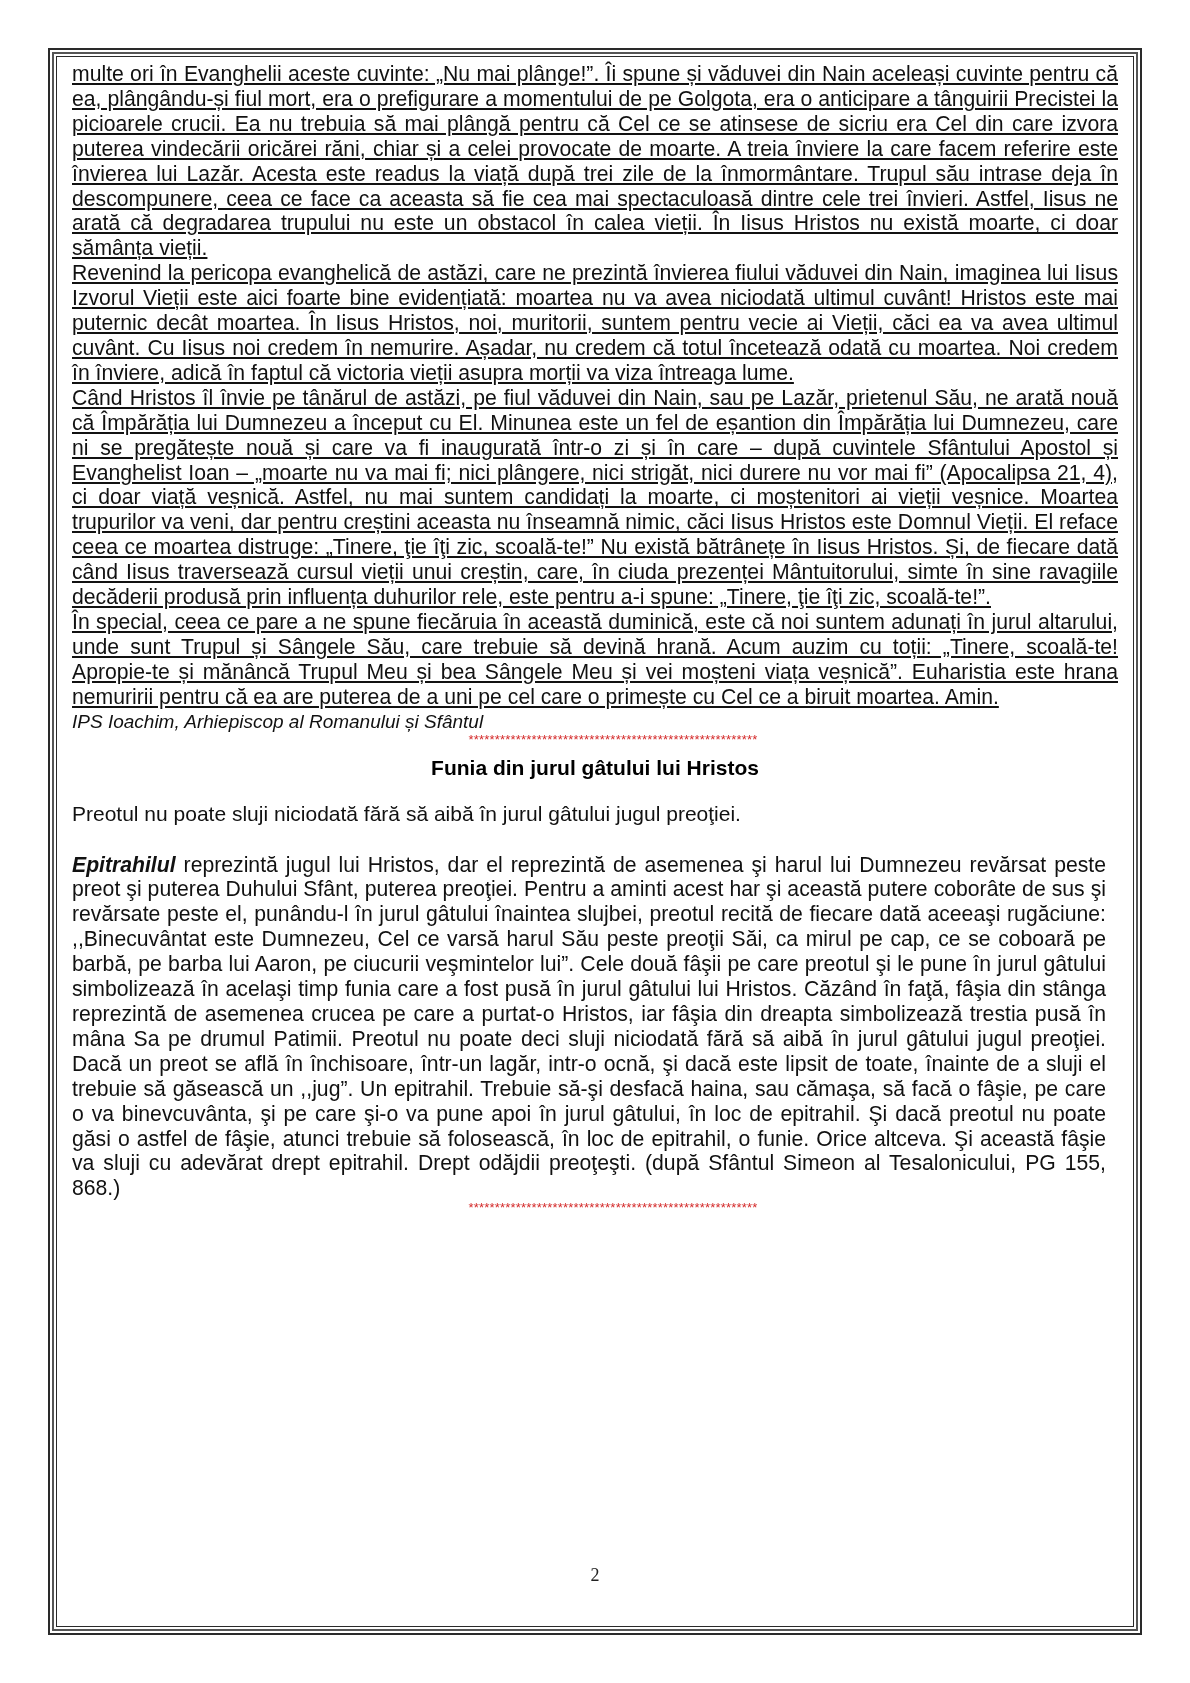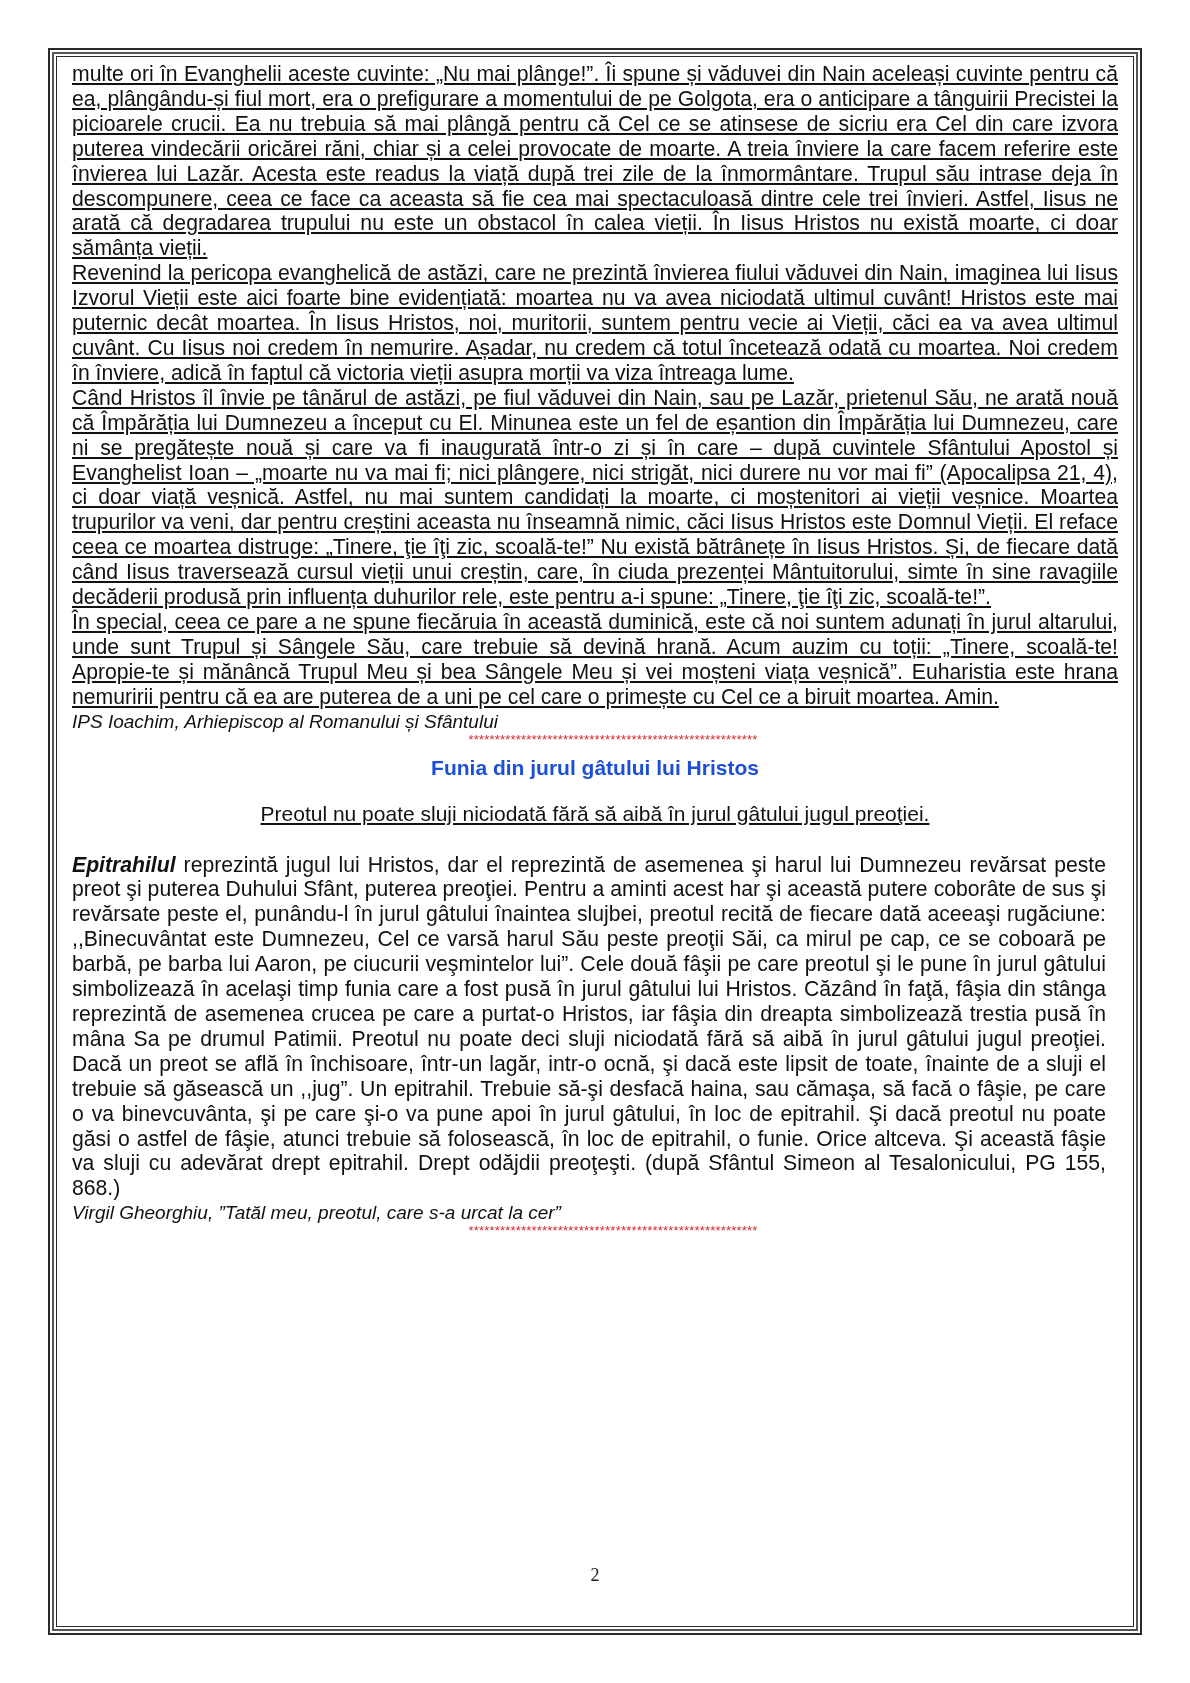--- a/index.html
+++ b/index.html
@@ -18,48 +18,47 @@
     border: 1px solid #2a2a2a;
   }
   .content {
     position: absolute; left: 72px; top: 62px; width: 1046px;
     font-family: "Liberation Sans", sans-serif;
     font-size: 21.2px; line-height: 24.9px; color: #111111;
   }
   .para { margin: 0; text-align: justify; text-decoration: underline; }
   .sig { margin: 0; font-style: italic; font-size: 19px; line-height: 23px; }
   .stars { margin: 0; color: #d42a2a; font-size: 13px; line-height: 14px; letter-spacing: 0.2px; text-align: center; padding-left: 36px; }
-  .title { margin: 6px 0 0 0; color: #1d4ed8; font-weight: bold; font-size: 21px; line-height: 30px; text-align: center; }
-  .subtitle { margin: 18px 0 0 0; text-align: center; font-size: 21px; line-height: 26px; text-decoration: underline; }
+  .title { margin: 6px 0 0 0; color: #000000; font-weight: bold; font-size: 21px; line-height: 30px; text-align: center; }
+  .subtitle { margin: 18px 0 0 0; font-size: 21px; line-height: 26px; }
   .para2 { margin: 26px 12px 0 0; text-align: justify; }
   .lead { font-weight: bold; font-style: italic; }
   .pagenum {
     position: absolute; left: 0; width: 1190px; top: 1565px;
     text-align: center; font-family: "Liberation Serif", serif; font-size: 18px; color: #222222;
   }
 </style>
 </head>
 <body>
 
 <div class="frame"></div>
 
 <div class="content">
   <section>
     <p class="para">multe ori în Evanghelii aceste cuvinte: „Nu mai plânge!”. Îi spune și văduvei din Nain aceleași cuvinte pentru că ea, plângându-și fiul mort, era o prefigurare a momentului de pe Golgota, era o anticipare a tânguirii Precistei la picioarele crucii. Ea nu trebuia să mai plângă pentru că Cel ce se atinsese de sicriu era Cel din care izvora puterea vindecării oricărei răni, chiar și a celei provocate de moarte.  A treia înviere la care facem referire este învierea lui Lazăr. Acesta este readus la viață după trei zile de la înmormântare. Trupul său intrase deja în descompunere, ceea ce face ca aceasta să fie cea mai spectaculoasă dintre cele trei învieri. Astfel, Iisus ne arată că degradarea trupului nu este un obstacol în calea vieții. În Iisus Hristos nu există moarte, ci doar sămânța vieții.</p>
     <p class="para">Revenind la pericopa evanghelică de astăzi, care ne prezintă învierea fiului văduvei din Nain, imaginea lui Iisus Izvorul Vieții este aici foarte bine evidențiată: moartea nu va avea niciodată ultimul cuvânt! Hristos este mai puternic decât moartea. În Iisus Hristos, noi, muritorii, suntem pentru vecie ai Vieții, căci ea va avea ultimul cuvânt. Cu Iisus noi credem în nemurire. Așadar, nu credem că totul încetează odată cu moartea. Noi credem în înviere, adică în faptul că victoria vieții asupra morții va viza întreaga lume.</p>
     <p class="para">Când Hristos îl învie pe tânărul de astăzi, pe fiul văduvei din Nain, sau pe Lazăr, prietenul Său, ne arată nouă că Împărăția lui Dumnezeu a început cu El. Minunea este un fel de eșantion din Împărăția lui Dumnezeu, care ni se pregătește nouă și care va fi inaugurată într-o zi și în care – după cuvintele Sfântului Apostol și Evanghelist Ioan – „moarte nu va mai fi; nici plângere, nici strigăt, nici durere nu vor mai fi” (Apocalipsa 21, 4), ci doar viață veșnică. Astfel, nu mai suntem candidați la moarte, ci moștenitori ai vieții veșnice. Moartea trupurilor va veni, dar pentru creștini aceasta nu înseamnă nimic, căci Iisus Hristos este Domnul Vieții. El reface ceea ce moartea distruge: „Tinere, ţie îţi zic, scoală-te!” Nu există bătrânețe în Iisus Hristos. Și, de fiecare dată când Iisus traversează cursul vieții unui creștin, care, în ciuda prezenței Mântuitorului, simte în sine ravagiile decăderii produsă prin influența duhurilor rele, este pentru a-i spune: „Tinere, ţie îţi zic, scoală-te!”.</p>
     <p class="para">În special, ceea ce pare a ne spune fiecăruia în această duminică, este că noi suntem adunați în jurul altarului, unde sunt Trupul și Sângele Său, care trebuie să devină hrană. Acum auzim cu toții: „Tinere, scoală-te! Apropie-te și mănâncă Trupul Meu și bea Sângele Meu și vei moșteni viața veșnică”. Euharistia este hrana nemuririi pentru că ea are puterea de a uni pe cel care o primește cu Cel ce a biruit moartea. Amin.</p>
-    <p class="sig">IPS Ioachim, Arhiepiscop al Romanului și Sfântului</p>
+    <p class="sig">IPS Ioachim, Arhiepiscop al Romanului și Sfântul</p>
   </section>
 
   <p class="stars">*******************************************************</p>
 
   <section>
     <h2 class="title">Funia din jurul gâtului lui Hristos</h2>
     <p class="subtitle">Preotul nu poate sluji niciodată fără să aibă în jurul gâtului jugul preoţiei.</p>
     <p class="para2"><span class="lead">Epitrahilul</span><span> reprezintă jugul lui Hristos, dar el reprezintă de asemenea şi harul lui Dumnezeu revărsat peste preot şi puterea Duhului Sfânt, puterea preoţiei. Pentru a aminti acest har şi această putere coborâte de sus şi revărsate peste el, punându-l în jurul gâtului înaintea slujbei, preotul recită de fiecare dată aceeaşi rugăciune: ,,Binecuvântat este Dumnezeu, Cel ce varsă harul Său peste preoţii Săi, ca mirul pe cap, ce se coboară pe barbă, pe barba lui Aaron, pe ciucurii veşmintelor lui”. Cele două fâşii pe care preotul şi le pune în jurul gâtului simbolizează în acelaşi timp funia care a fost pusă în jurul gâtului lui Hristos. Căzând în faţă, fâşia din stânga reprezintă de asemenea crucea pe care a purtat-o Hristos, iar fâşia din dreapta simbolizează trestia pusă în mâna Sa pe drumul Patimii. Preotul nu poate deci sluji niciodată fără să aibă în jurul gâtului jugul preoţiei. Dacă un preot se află în închisoare, într-un lagăr, intr-o ocnă, şi dacă este lipsit de toate, înainte de a sluji el trebuie să găsească un ,,jug”. Un epitrahil. Trebuie să-şi desfacă haina, sau cămaşa, să facă o fâşie, pe care o va binevcuvânta, şi pe care şi-o va pune apoi în jurul gâtului, în loc de epitrahil. Şi dacă preotul nu poate găsi o astfel de fâşie, atunci trebuie să folosească, în loc de epitrahil, o funie. Orice altceva. Şi această fâşie va sluji cu adevărat drept epitrahil. Drept odăjdii preoţeşti. (după Sfântul Simeon al Tesalonicului, PG 155, 868.)</span></p>
-    <p class="sig">Virgil Gheorghiu, ”Tatăl meu, preotul, care s-a urcat la cer”</p>
   </section>
 
   <p class="stars">*******************************************************</p>
 </div>
 
 <div class="pagenum">2</div>
 
 </body></html>

